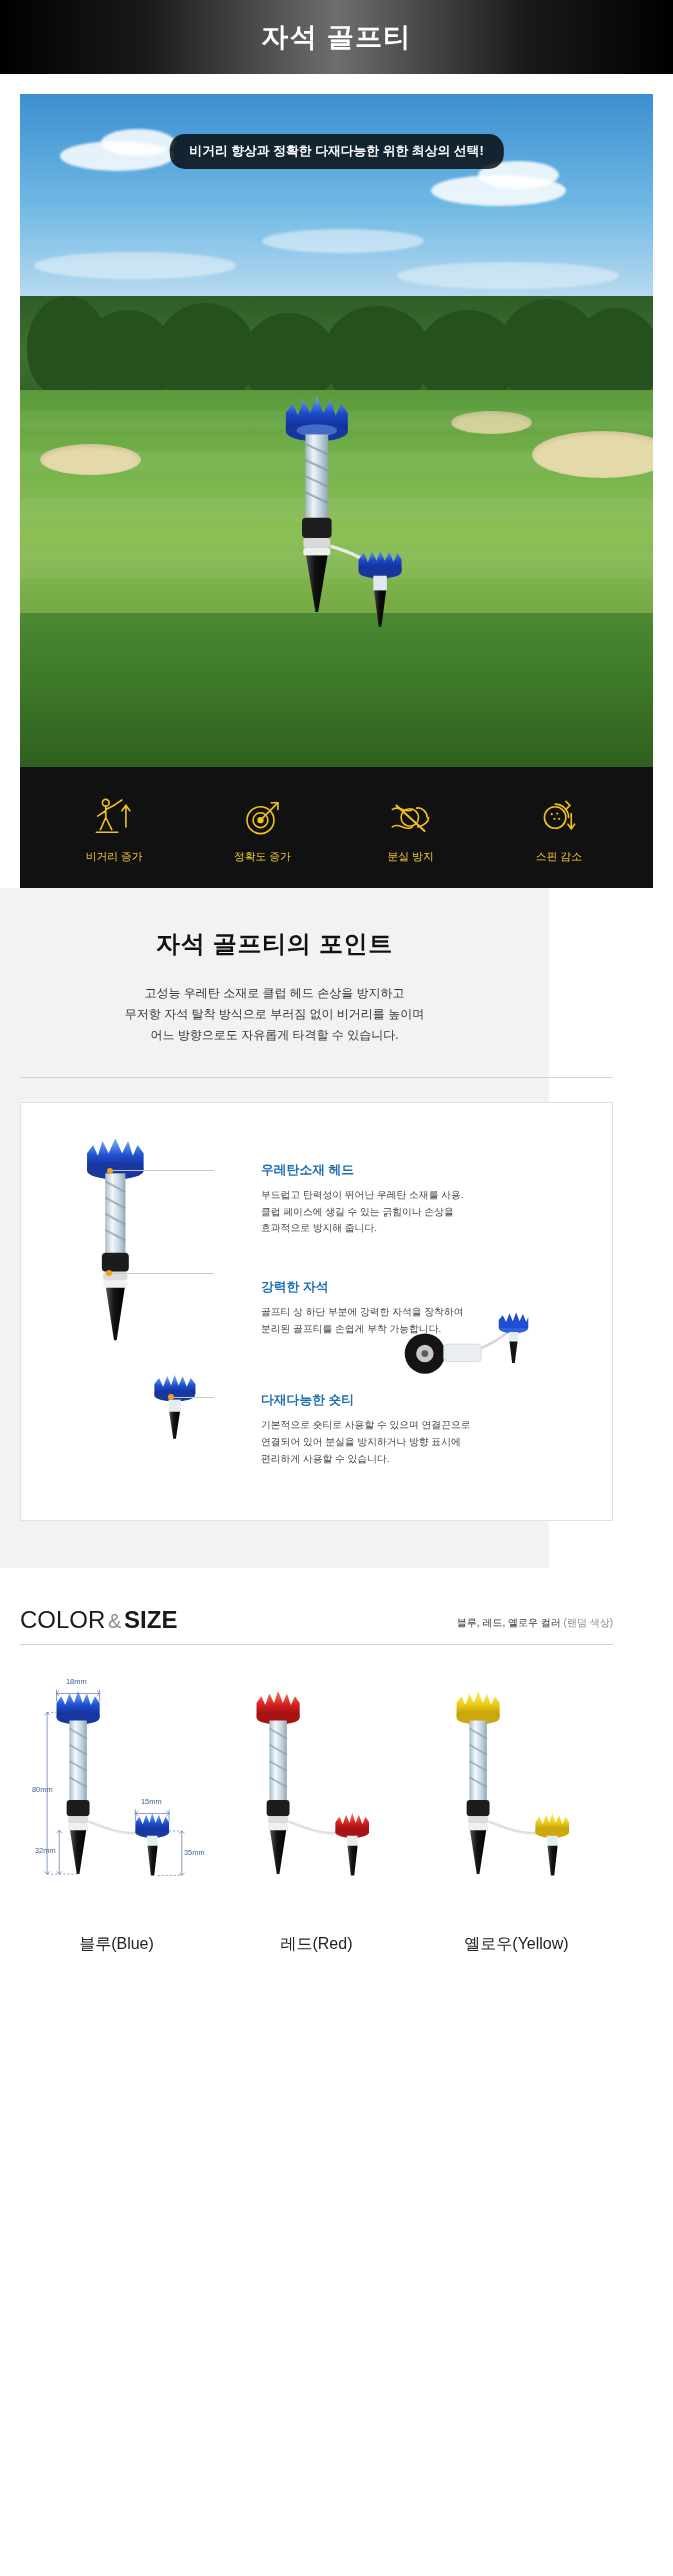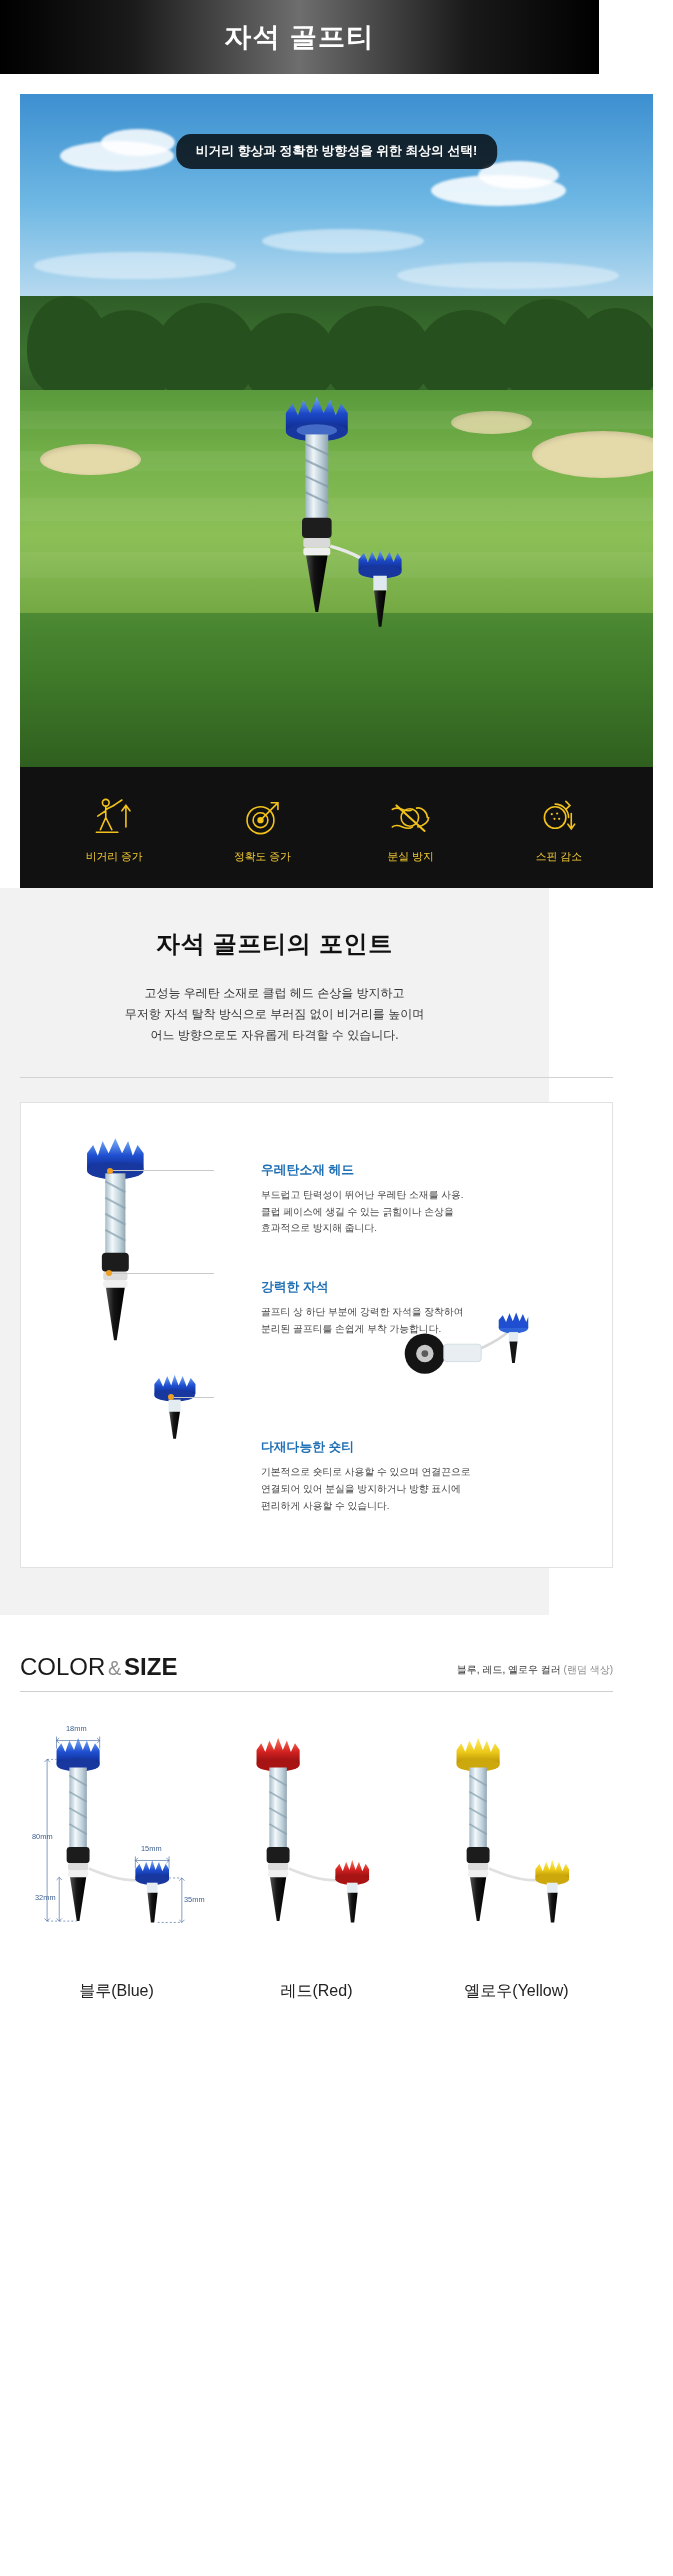--- a/index.html
+++ b/index.html
@@ -12,21 +12,21 @@
   .page {
     width: 673px;
     min-height: 2576px;
     position: relative;
     background: #ffffff;
     overflow: hidden;
   }
 
   
   .title-bar {
-    width: 599px;
+    width: 673px;
     height: 74px;
     background: linear-gradient(to right, #000000 0%, #1a1a1a 22%, #6e6e6e 50%, #1a1a1a 78%, #000000 100%);
     display: flex;
     align-items: center;
     justify-content: center;
   }
   .title-bar .title-text {
     color: #ffffff;
     font-size: 27px;
     font-weight: bold;
@@ -301,21 +301,21 @@
     <div class="green-stripe" style="left:0; top:357px; width:633px; height:20px;"></div>
     <div class="green-stripe" style="left:0; top:404px; width:633px; height:23px;"></div>
     <div class="green-stripe" style="left:0; top:458px; width:633px; height:25.6px;"></div>
 
     <div class="bunker" style="left:512px; top:337px; width:141px; height:47px;"></div>
     <div class="bunker" style="left:20px;  top:350px; width:101px; height:31px;"></div>
     <div class="bunker" style="left:431px; top:317px; width:81px; height:23px; opacity:.85;"></div>
 
     <div class="hero-foreground"></div>
 
-    <div class="hero-badge">비거리 향상과 정확한 방향성을 위한 최상의 선택!</div>
+    <div class="hero-badge">비거리 향상과 정확한 다재다능한 위한 최상의 선택!</div>
 
     <div class="hero-product">
       <svg width="202" height="323" viewBox="0 0 300 480">
         <defs>
           <linearGradient id="blueHead" x1="0" y1="0" x2="0" y2="1">
             <stop offset="0%" stop-color="#6fa9f5"></stop>
             <stop offset="50%" stop-color="#1c48c8"></stop>
             <stop offset="100%" stop-color="#0e2a8a"></stop>
           </linearGradient>
           <linearGradient id="shaftG" x1="0" y1="0" x2="1" y2="0">
@@ -513,21 +513,21 @@
         </div>
 
         <div class="detail-item" style="margin-top:42px;">
           <h4>강력한 자석</h4>
           <p>
             <span>골프티 상 하단 부분에 강력한 자석을 장착하여</span><br>
             <span>분리된 골프티를 손쉽게 부착 가능합니다.</span>
           </p>
         </div>
 
-        <div class="detail-item" style="margin-top:101px;">
+        <div class="detail-item" style="margin-top:54px;">
           <h4>다재다능한 숏티</h4>
           <p>
             <span>기본적으로 숏티로 사용할 수 있으며 연결끈으로</span><br>
             <span>연결되어 있어 분실을 방지하거나 방향 표시에</span><br>
             <span>편리하게 사용할 수 있습니다.</span>
           </p>
         </div>
 
       </div>
     </div>

